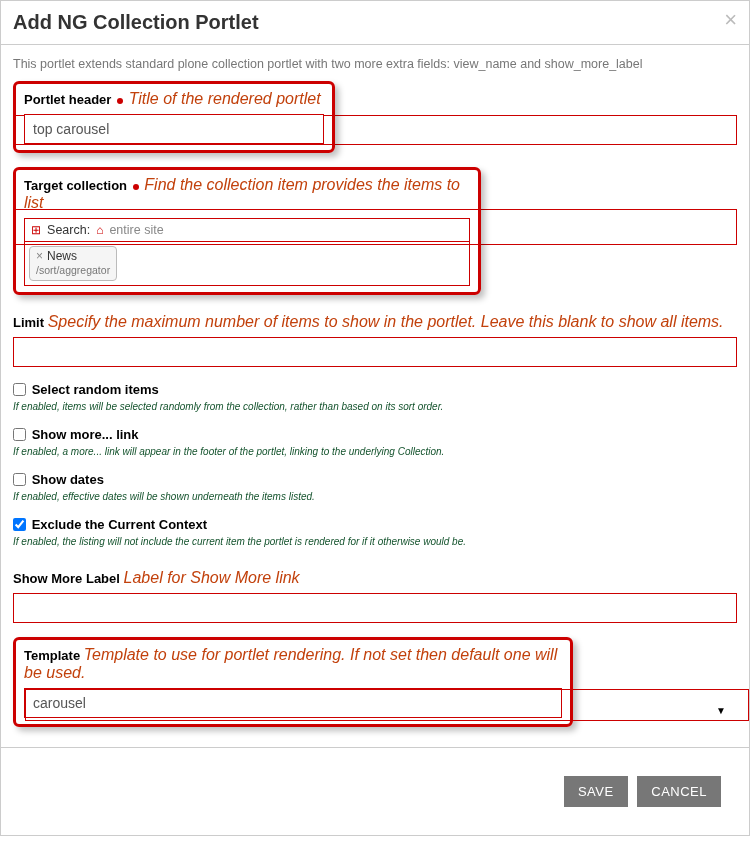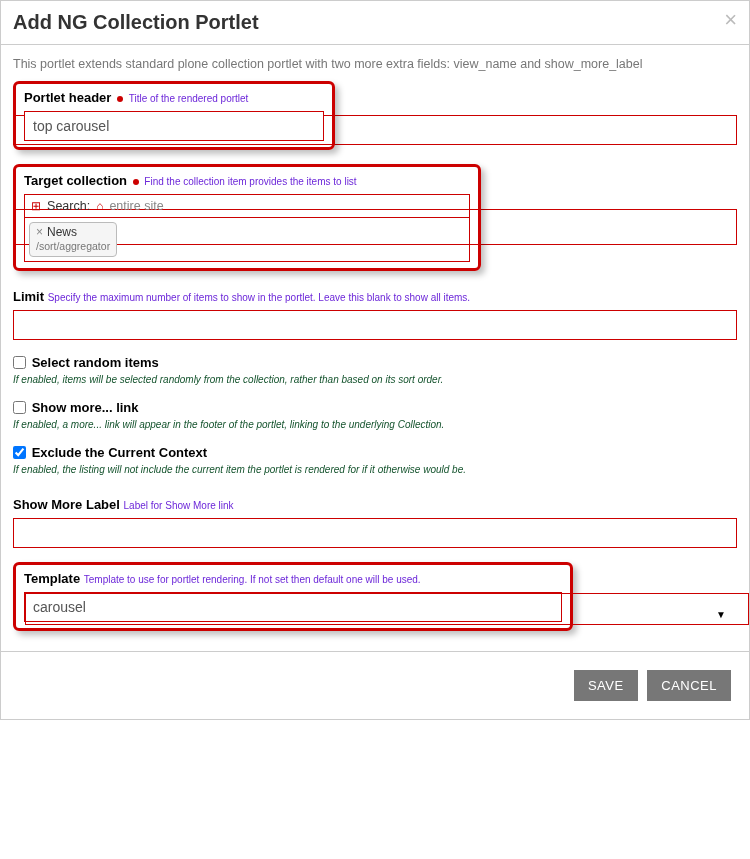--- a/index.html
+++ b/index.html
@@ -45,23 +45,24 @@
   }
   .field {
     margin-bottom: 14px;
     position: relative;
   }
   .field-label {
     font-weight: bold;
     color: #000;
   }
   .field-help {
-    color: #6d28d9;
+    font-style: italic;
+    color: #c2410c;
     font-weight: normal;
-    font-size: 10px;
+    font-size: 16px;
   }
   .req-dot {
     display: inline-block;
     width: 6px;
     height: 6px;
     background: #c00;
     border-radius: 50%;
     vertical-align: middle;
     margin: 0 2px;
   }
@@ -161,21 +162,21 @@
     position: absolute;
     right: 22px;
     top: 50%;
     pointer-events: none;
     font-size: 10px;
     color: #000;
   }
 
   .dialog-footer {
     border-top: 1px solid #ccc;
-    padding: 18px;
+    padding: 28px;
     text-align: right;
   }
   .btn {
     display: inline-block;
     background: #777;
     color: #fff;
     padding: 8px 14px;
     font-size: 13px;
     margin-left: 6px;
     cursor: pointer;
@@ -243,20 +244,27 @@
     </div>
 
     <div class="field">
       <div class="check-row">
         <input type="checkbox" style="">
         <span class="field-label">Show more... link</span>
       </div>
       <div class="check-help">If enabled, a more... link will appear in the footer of the portlet, linking to the underlying Collection.</div>
     </div>
 
+    <div class="field">
+      <div class="check-row">
+        <input type="checkbox" style="">
+        <span class="field-label">Show dates</span>
+      </div>
+      <div class="check-help">If enabled, effective dates will be shown underneath the items listed.</div>
+    </div>
 
     <div class="field">
       <div class="check-row">
         <input type="checkbox" checked="" style="">
         <span class="field-label">Exclude the Current Context</span>
       </div>
       <div class="check-help">If enabled, the listing will not include the current item the portlet is rendered for if it otherwise would be.</div>
     </div>
 
     <div class="field" style="margin-top:22px;">

